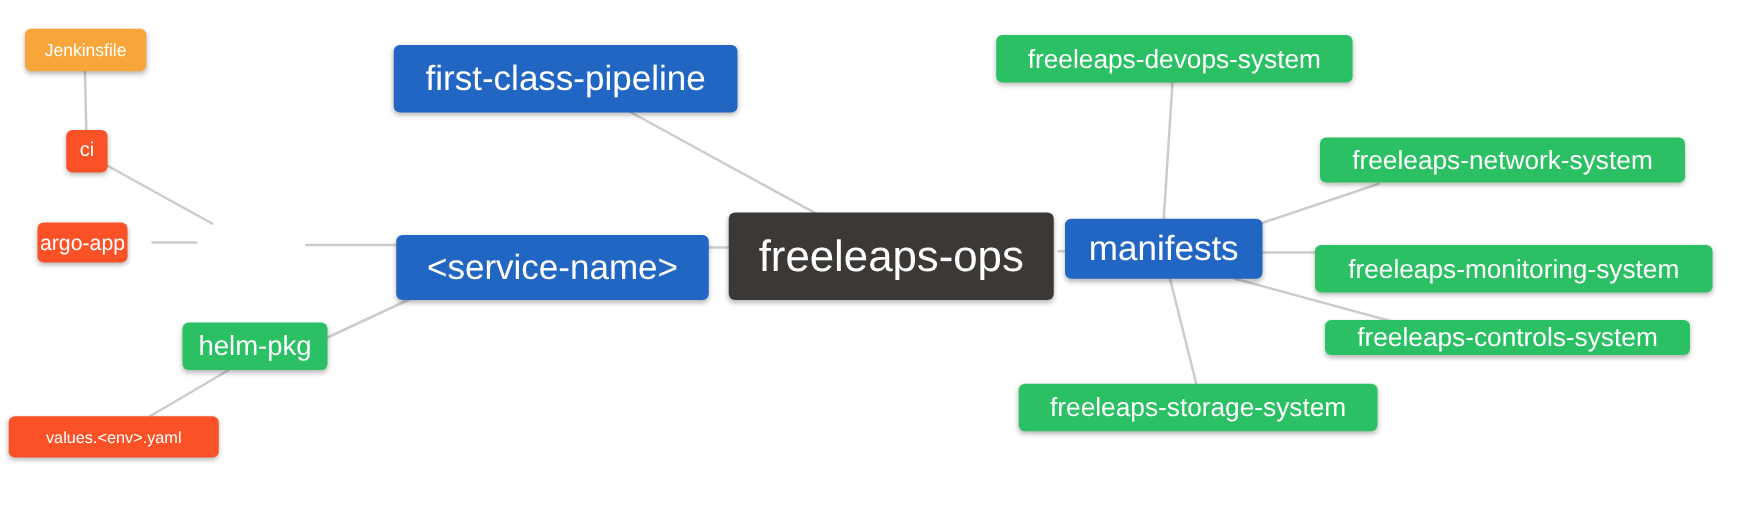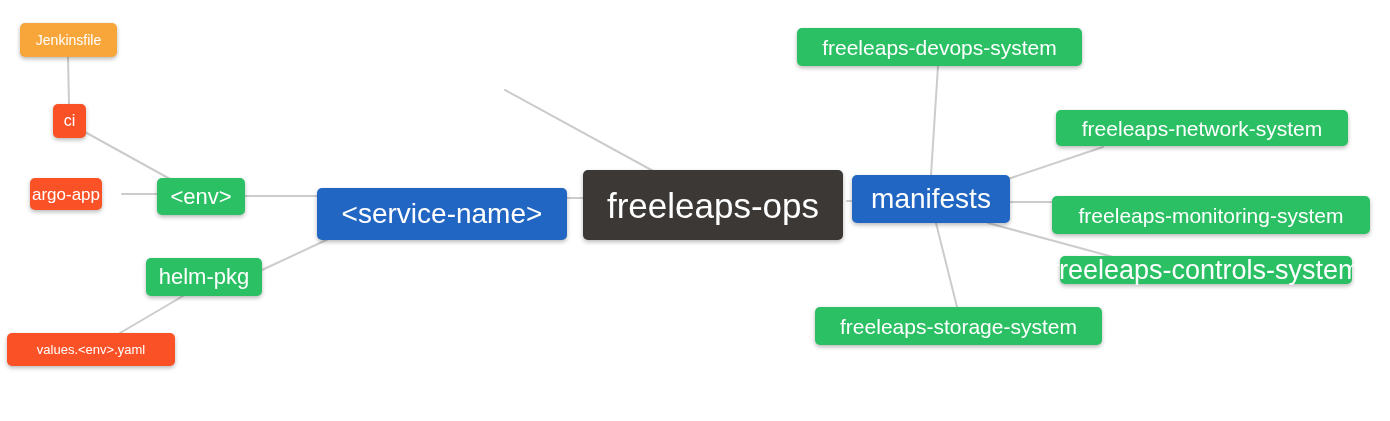--- a/index.html
+++ b/index.html
@@ -35,21 +35,21 @@
   .n-env                 {left:157px; top:178px; width:88px;  height:37px; font-size:22px;}
   .n-helm-pkg            {left:146px; top:258px; width:116px; height:38px; font-size:22px;}
   .n-values-env-yaml     {left:7px;   top:333px; width:168px; height:33px; font-size:13px;}
   .n-first-class-pipeline{left:315px; top:36px;  width:275px; height:54px; font-size:28px;}
   .n-service-name        {left:317px; top:170px; width:250px; height:52px; font-size:28px;margin-top:18px;}
   .n-freeleaps-ops       {left:583px; top:170px; width:260px; height:70px; font-size:35px;}
   .n-manifests           {left:852px; top:175px; width:158px; height:48px; font-size:28px;}
   .n-devops-system       {left:797px; top:28px;  width:285px; height:38px; font-size:21px;}
   .n-network-system      {left:1056px;top:110px; width:292px; height:36px; font-size:21px;}
   .n-monitoring-system   {left:1052px;top:196px; width:318px; height:38px; font-size:21px;}
-  .n-controls-system     {left:1060px;top:256px; width:292px; height:26px; font-size:27px;}
+  .n-controls-system     {left:1060px;top:256px; width:292px; height:26px; font-size:21px;}
   .n-storage-system      {left:815px; top:307px; width:287px; height:38px; font-size:21px;}
 </style>
 </head>
 <body>
 
 <div id="canvas">
 
   <svg id="edges" viewBox="0 0 1390 421" xmlns="http://www.w3.org/2000/svg">
     <line x1="68" y1="57" x2="69" y2="104"></line>
     <line x1="85" y1="132" x2="170" y2="179"></line>
@@ -63,23 +63,23 @@
     <line x1="931" y1="175" x2="938" y2="66"></line>
     <line x1="990" y1="185" x2="1103" y2="147"></line>
     <line x1="1010" y1="202" x2="1052" y2="202"></line>
     <line x1="988" y1="223" x2="1113" y2="257"></line>
     <line x1="936" y1="223" x2="957" y2="307"></line>
   </svg>
 
   <div class="node n-jenkinsfile role-orange">Jenkinsfile</div>
   <div class="node n-ci role-red">ci</div>
   <div class="node n-argo-app role-red">argo-app</div>
-  <div class="node n-env role-green">&lt;env&gt;</div>
   <div class="node n-helm-pkg role-green">helm-pkg</div>
   <div class="node n-values-env-yaml role-red">values.&lt;env&gt;.yaml</div>
+  <div class="node n-first-class-pipeline role-blue">first-class-pipeline</div>
   <div class="node n-service-name role-blue">&lt;service-name&gt;</div>
   <div class="node n-freeleaps-ops role-dark">freeleaps-ops</div>
   <div class="node n-manifests role-blue">manifests</div>
   <div class="node n-devops-system role-green">freeleaps-devops-system</div>
   <div class="node n-network-system role-green">freeleaps-network-system</div>
   <div class="node n-monitoring-system role-green">freeleaps-monitoring-system</div>
   <div class="node n-controls-system role-green">freeleaps-controls-system</div>
   <div class="node n-storage-system role-green">freeleaps-storage-system</div>
 
 </div>

